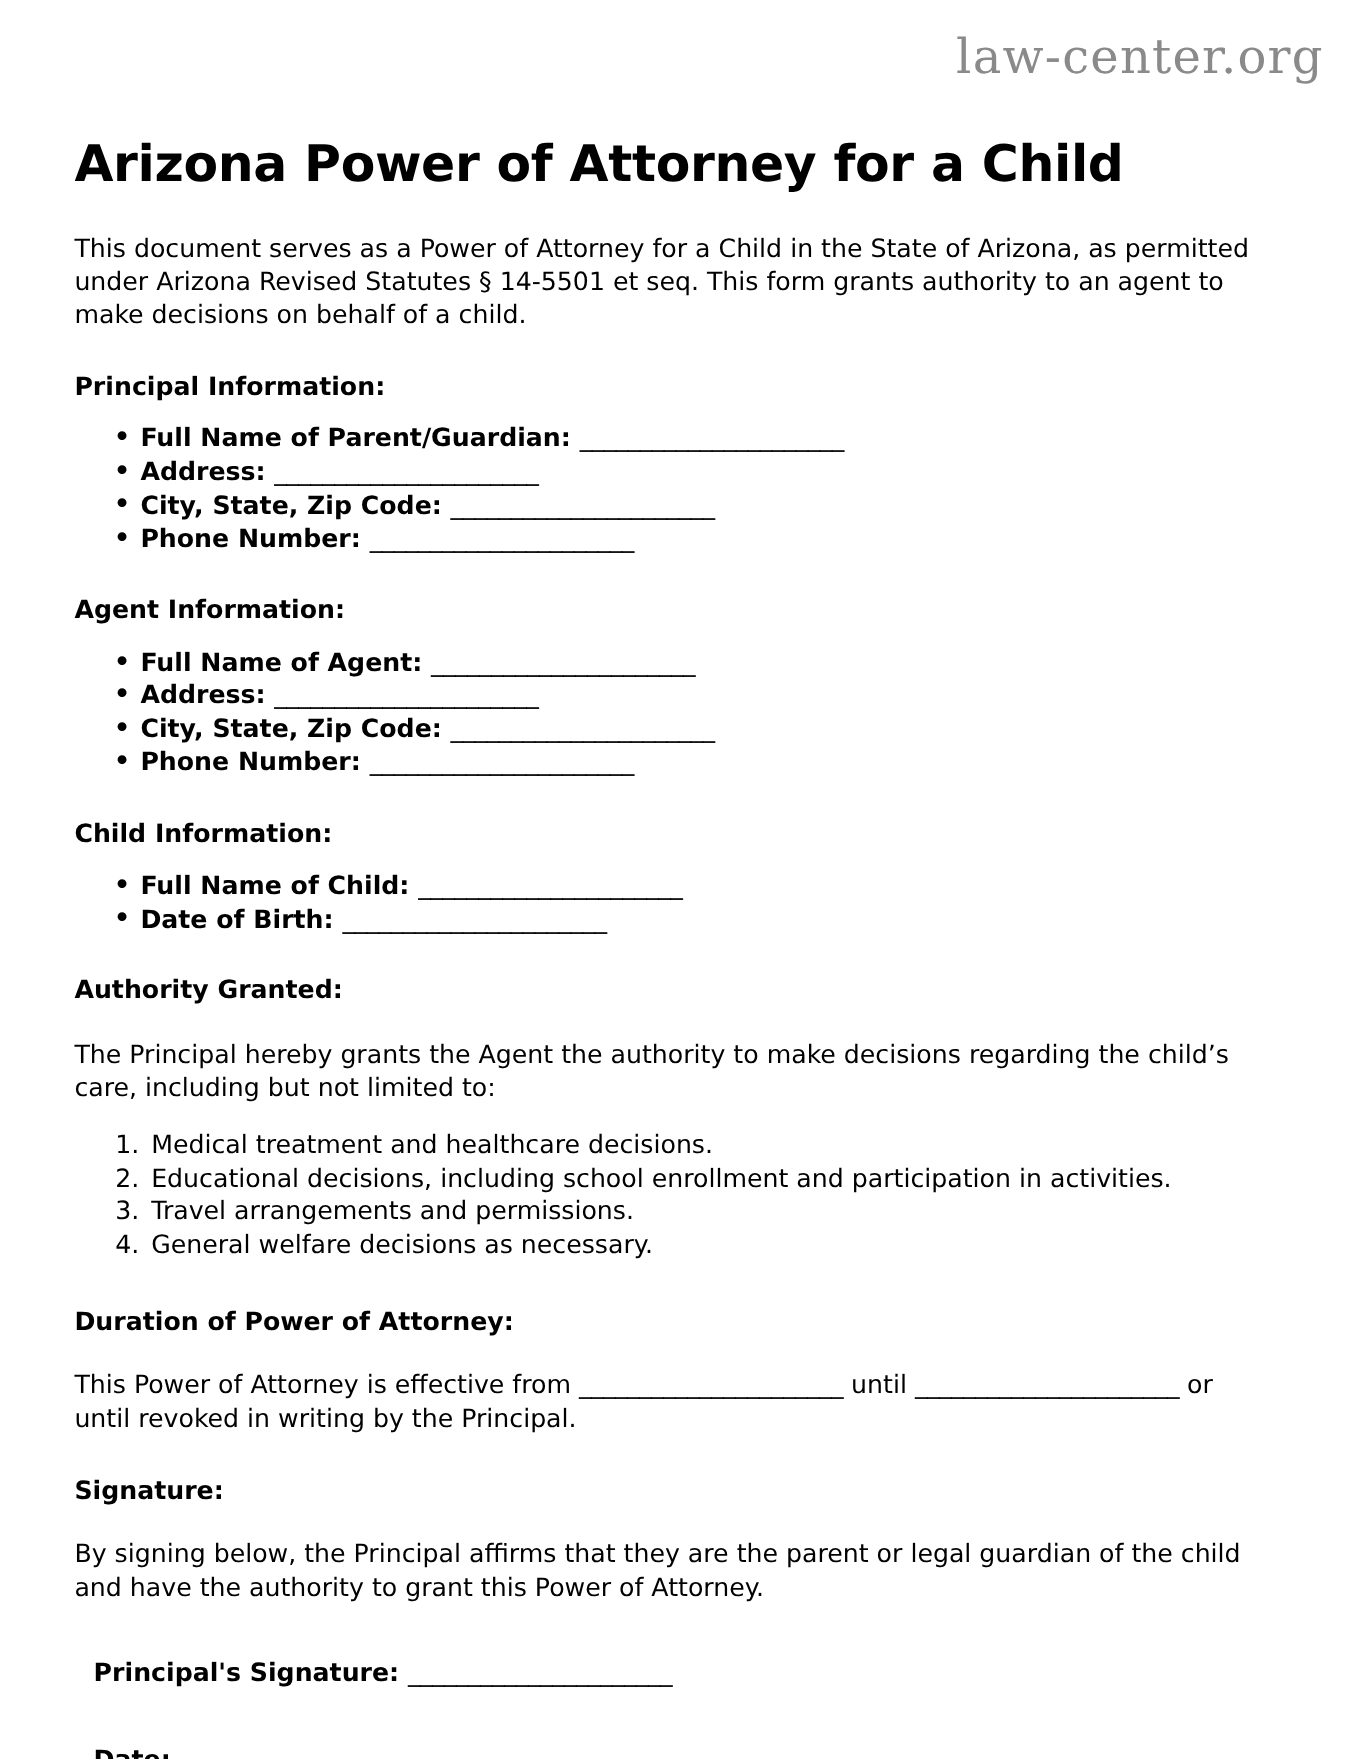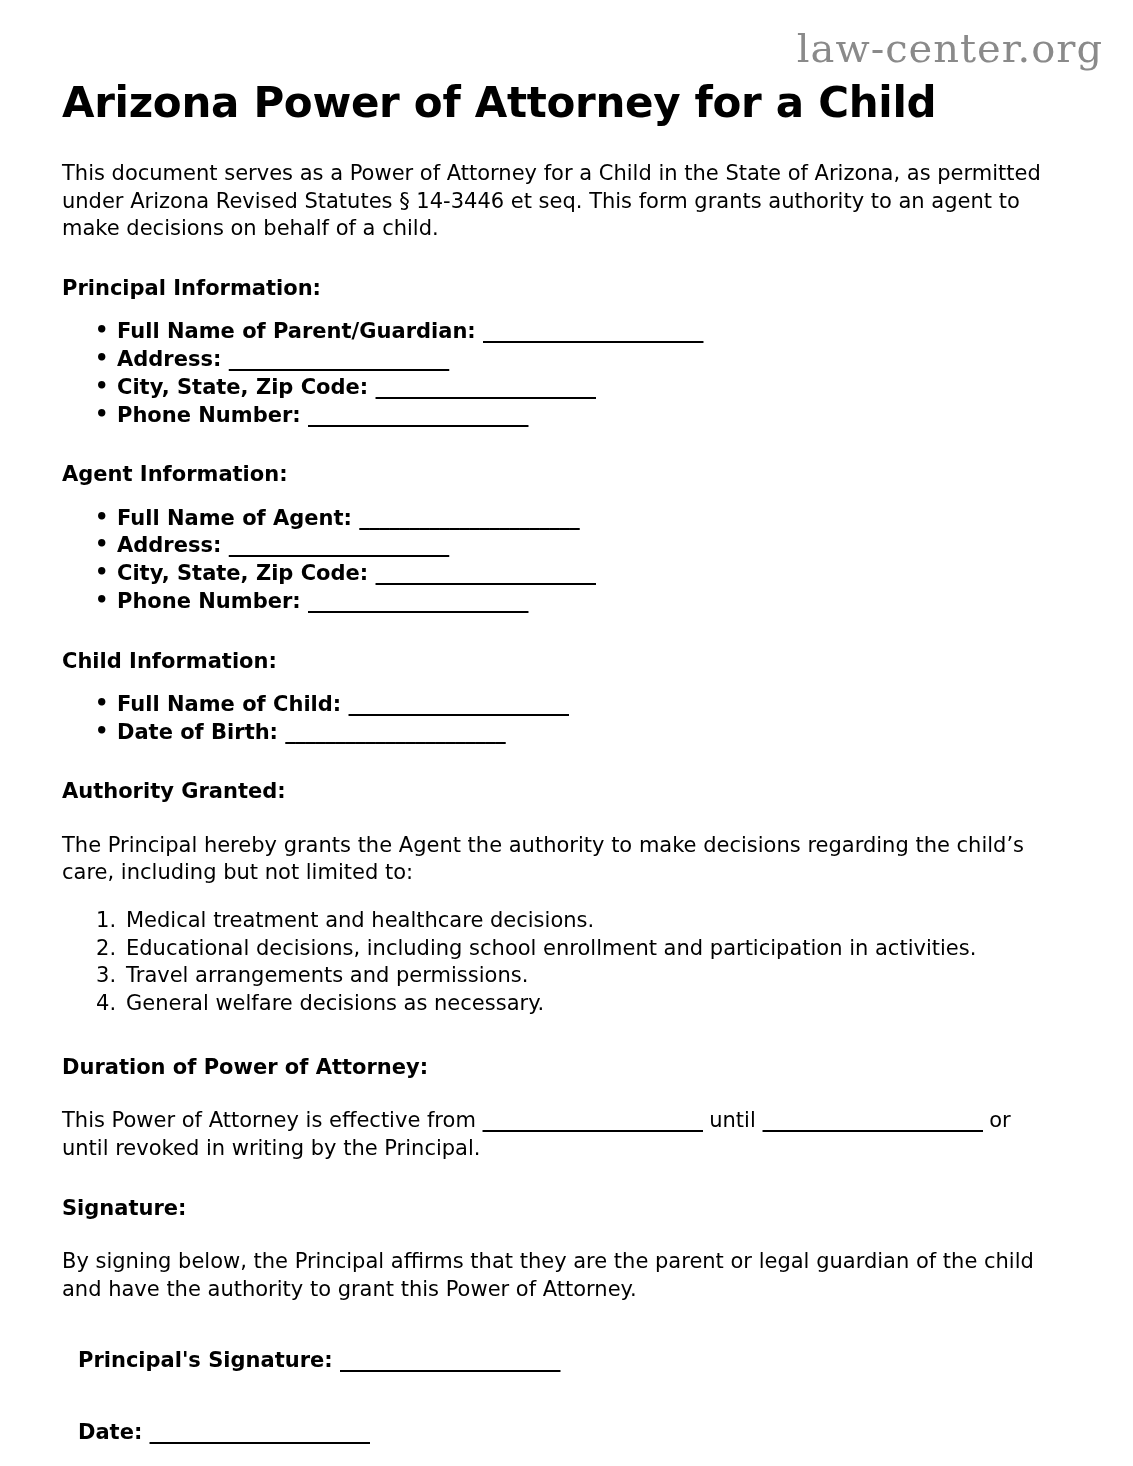--- a/index.html
+++ b/index.html
@@ -32,21 +32,21 @@
     letter-spacing: 1px;
     color: #8a8a8a;
     white-space: nowrap;
     line-height: 1;
   }
   h1.doc-title {
     font-size: 42px;
     font-weight: bold;
     line-height: 1.12;
     margin: 0;
-    padding-top: 79px;
+    padding-top: 113px;
     letter-spacing: -0.3px;
   }
   p.body-text {
     font-size: 21px;
     line-height: 1.32;
     margin: 0;
     padding-top: 34px;
   }
   p.body-text.tight {
     padding-top: 26px;
@@ -91,42 +91,42 @@
     position: relative;
     padding-left: 30px;
   }
   ol.auth-list li::before {
     content: counter(authitem) ".";
     position: absolute;
     left: 0;
     top: 0;
   }
   .blank {
-    font-weight: bold;
+    font-weight: normal;
     letter-spacing: -0.5px;
   }
   .sigline {
     font-size: 21px;
     font-weight: bold;
     line-height: 1.32;
     margin: 16px;
     padding-top: 28px;
     white-space: nowrap;
   }
 </style>
 </head>
 <body>
 
 <div class="page">
 
   <div class="watermark">law-center.org</div>
 
   <h1 class="doc-title">Arizona Power of Attorney for a Child</h1>
 
-  <p class="body-text">This document serves as a Power of Attorney for a Child in the State of Arizona, as permitted under Arizona Revised Statutes § 14-3446 et seq. This form grants authority to an agent to make decisions on behalf of a child.</p>
+  <p class="body-text">This document serves as a Power of Attorney for a Child in the State of Arizona, as permitted under Arizona Revised Statutes § 14-5501 et seq. This form grants authority to an agent to make decisions on behalf of a child.</p>
 
   <h2 class="section-head">Principal Information:</h2>
   <ul class="field-list">
     <li><span>Full Name of Parent/Guardian:</span> <span class="blank">______________________</span></li>
     <li><span>Address:</span> <span class="blank">______________________</span></li>
     <li><span>City, State, Zip Code:</span> <span class="blank">______________________</span></li>
     <li><span>Phone Number:</span> <span class="blank">______________________</span></li>
   </ul>
 
   <h2 class="section-head">Agent Information:</h2>

